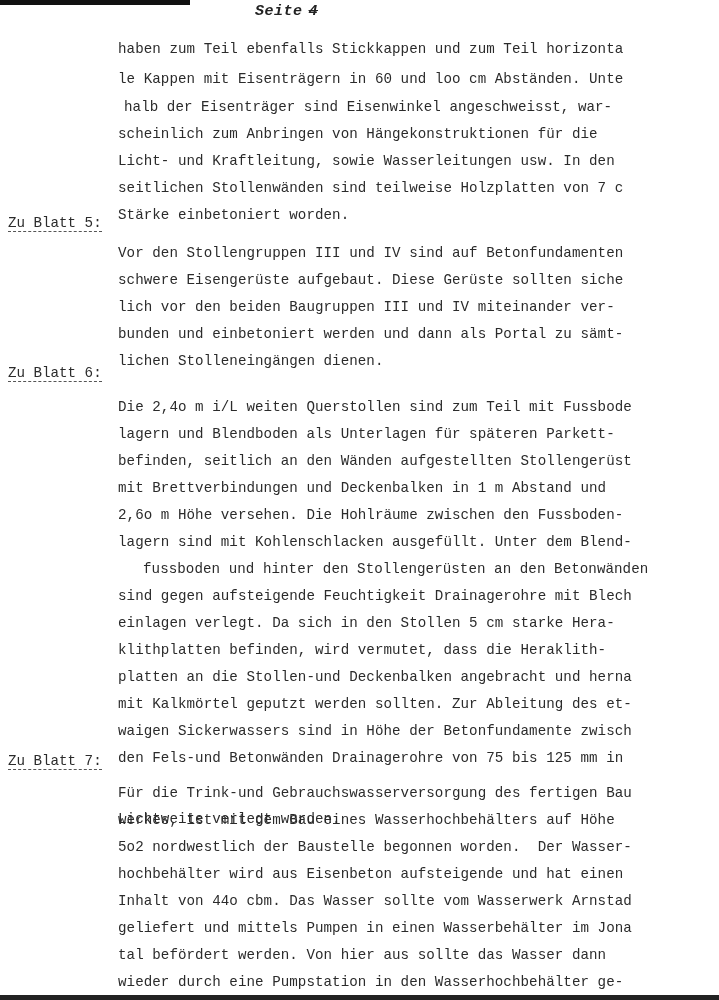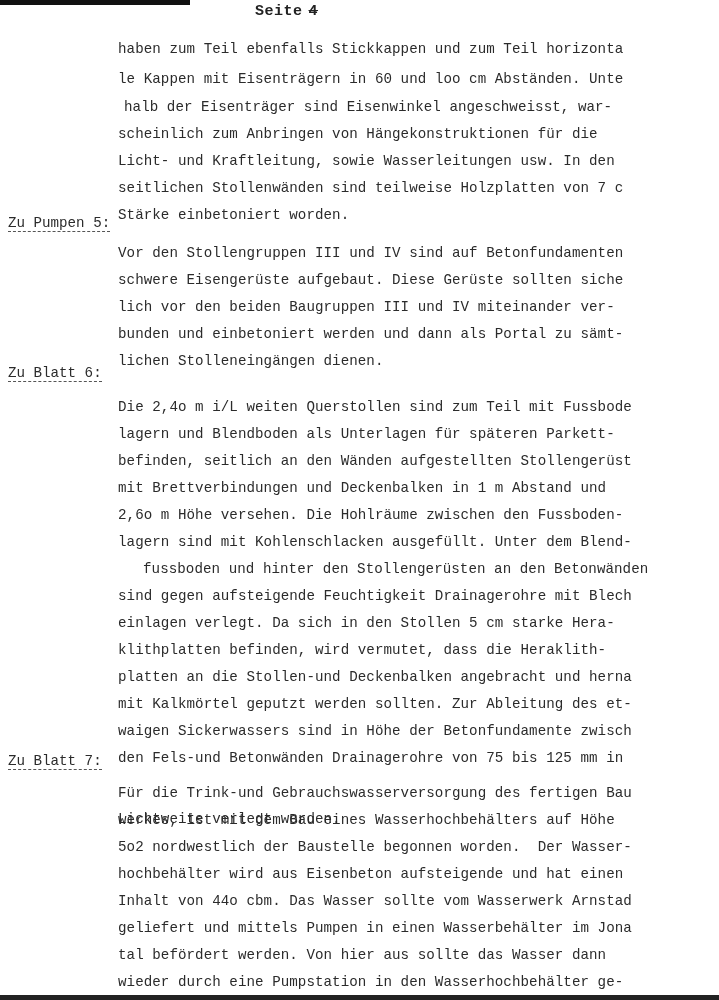--- a/index.html
+++ b/index.html
@@ -32,20 +32,21 @@
       background: #222;
     }
     .page-header {
       position: absolute;
       left: 255px;
       top: 3px;
       font-size: 15px;
       font-weight: bold;
       letter-spacing: 0.5px;
       color: #222;
+      font-style: italic;
     }
     .page-header .num {
       text-decoration: line-through;
       margin-left: 6px;
     }
     .line {
       position: absolute;
       white-space: pre;
       font-size: 14.2px;
       line-height: 14px;
@@ -76,21 +77,21 @@
   <div class="line" style="left:118px; top:42px;">haben zum Teil ebenfalls Stickkappen und zum Teil horizonta</div>
   <div class="line" style="left:118px; top:72px;">le Kappen mit Eisenträgern in 60 und loo cm Abständen. Unte</div>
   <div class="line" style="left:118px; top:100px;margin-left:6px;">halb der Eisenträger sind Eisenwinkel angeschweisst, war-</div>
   <div class="line" style="left:118px; top:127px;">scheinlich zum Anbringen von Hängekonstruktionen für die</div>
   <div class="line" style="left:118px; top:154px;">Licht- und Kraftleitung, sowie Wasserleitungen usw. In den</div>
   <div class="line" style="left:118px; top:181px;">seitlichen Stollenwänden sind teilweise Holzplatten von 7 c</div>
   <div class="line" style="left:118px; top:208px;">Stärke einbetoniert worden.</div>
 </div>
 
 <div>
-  <div class="heading" style="top:216px;">Zu Pumpen 5:</div>
+  <div class="heading" style="top:216px;">Zu Blatt 5:</div>
   <div class="line" style="left:118px; top:246px;">Vor den Stollengruppen III und IV sind auf Betonfundamenten</div>
   <div class="line" style="left:118px; top:273px;">schwere Eisengerüste aufgebaut. Diese Gerüste sollten siche</div>
   <div class="line" style="left:118px; top:300px;">lich vor den beiden Baugruppen III und IV miteinander ver-</div>
   <div class="line" style="left:118px; top:327px;">bunden und einbetoniert werden und dann als Portal zu sämt-</div>
   <div class="line" style="left:118px; top:354px;">lichen Stolleneingängen dienen.</div>
 </div>
 
 <div>
   <div class="heading" style="top:366px;">Zu Blatt 6:</div>
   <div class="line" style="left:118px; top:400px;">Die 2,4o m i/L weiten Querstollen sind zum Teil mit Fussbode</div>

